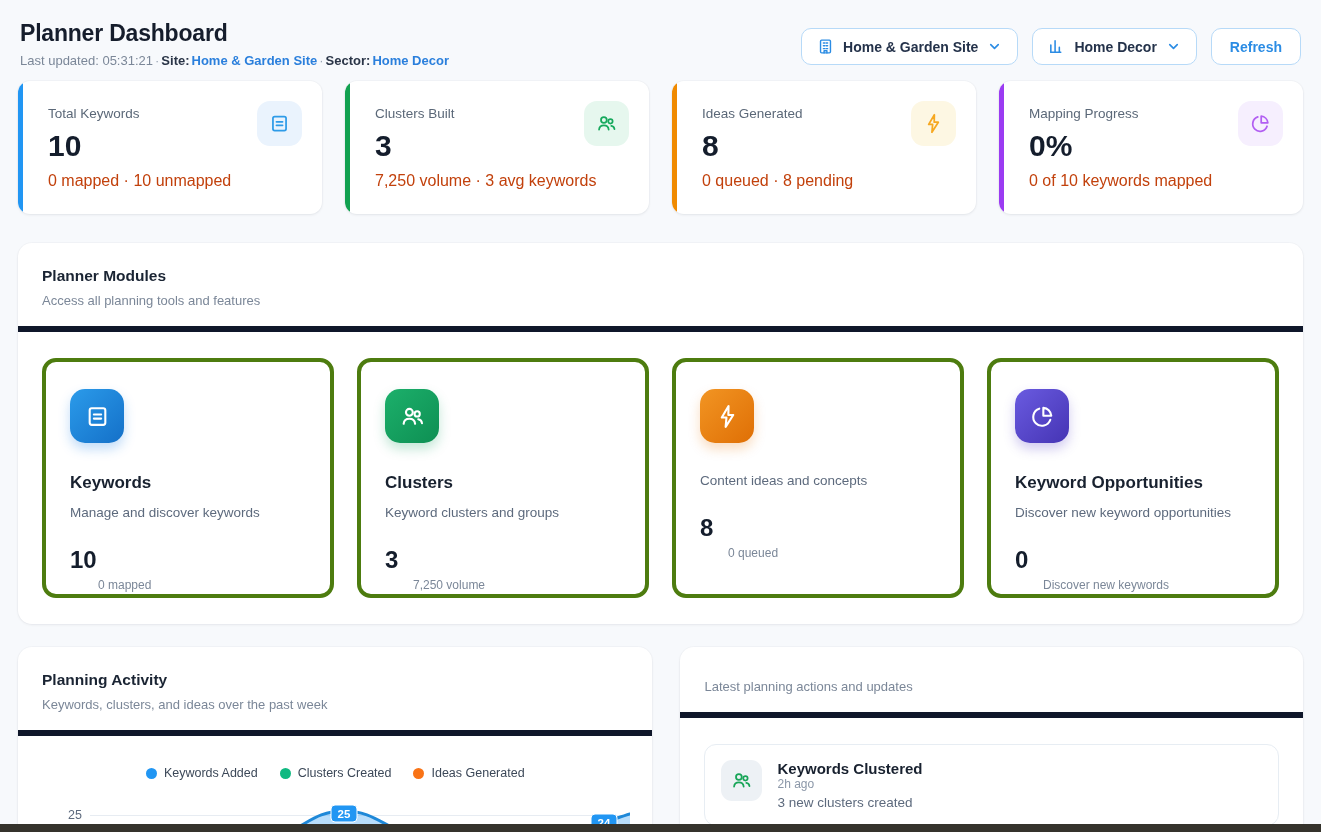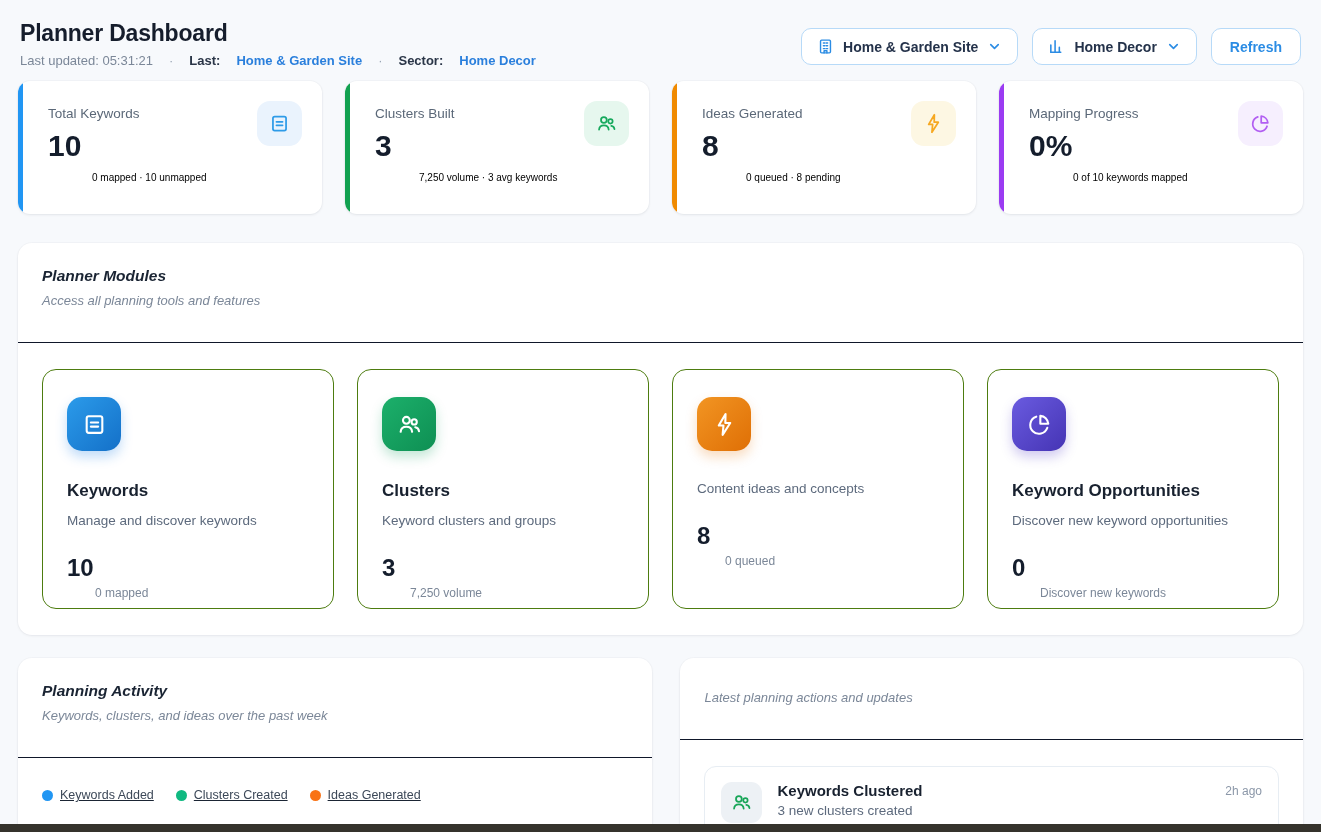--- a/index.html
+++ b/index.html
@@ -8,21 +8,21 @@
     width:1321px; height:832px; overflow:hidden;
     background:#f7f9fc;
     font-family:"Liberation Sans", sans-serif;
     color:#1b2534;
   }
   .app { position:relative; width:1321px; height:832px; overflow:hidden; }
 
   
   .page-header { display:flex; justify-content:space-between; align-items:flex-start; padding:20px 20px 0; }
   .page-title { font-size:23px; font-weight:800; color:#151d2c; letter-spacing:-0.2px; line-height:1.15; margin:0; }
-  .page-meta { margin-top:7px; font-size:13px; color:#7b8798; display:flex; align-items:center; gap:16px; }
+  .page-meta { margin-top:7px; font-size:13px; color:#7b8798; display:flex; align-items:center; gap:2px; }
   .page-meta .meta-label { color:#2a3547; font-weight:700; }
   .page-meta .meta-link { color:#2a7fdc; font-weight:700; text-decoration:none; cursor:pointer; }
   .page-meta .dot-sep { color:#9aa6b5; }
   .header-actions { display:flex; gap:14px; margin-top:8px; }
   .btn {
     height:37px; display:inline-flex; align-items:center; gap:9px;
     background:#fff; border:1.5px solid #b7daf8; border-radius:10px;
     padding:0 15px; font-size:14px; font-weight:700; color:#24324a;
     cursor:pointer; font-family:inherit;
   }
@@ -36,40 +36,40 @@
     padding:25px 20px 0 30px; box-shadow:0 1px 3px rgba(16,24,40,.07), 0 0 0 1px rgba(16,24,40,.02);
     overflow:hidden;
   }
   .stat-card::before { content:""; position:absolute; left:0; top:0; bottom:0; width:5px; }
   .stat-card.acc-blue::before   { background:#2196f3; }
   .stat-card.acc-green::before  { background:#12a150; }
   .stat-card.acc-orange::before { background:#f08a00; }
   .stat-card.acc-purple::before { background:#9b3bf2; }
   .stat-label { font-size:13.5px; color:#5b6878; }
   .stat-value { font-size:30px; font-weight:800; color:#141d2c; margin-top:8px; line-height:1.1; }
-  .stat-sub { font-size:10px; color:#000000; margin-top:10px;margin-left:44px; }
+  .stat-sub { font-size:16px; color:#c2410c; margin-top:10px; }
   .stat-tile {
     position:absolute; top:20px; right:20px; width:45px; height:45px; border-radius:13px;
     display:flex; align-items:center; justify-content:center;
   }
   .tile-blue   { background:#eaf3fd; color:#2e9be8; }
   .tile-green  { background:#e6f7ee; color:#17a95d; }
   .tile-amber  { background:#fdf7e3; color:#f6a821; }
   .tile-purple { background:#f6effe; color:#b25ff2; }
 
   
   .panel { background:#fff; border-radius:14px; box-shadow:0 1px 3px rgba(16,24,40,.06), 0 0 0 1px rgba(16,24,40,.02); }
-  .panel-header { padding:24px 24px 34px; border-bottom:1px solid #0f172a;font-style:italic; }
+  .panel-header { padding:24px 24px 18px; border-bottom:6px solid #0f172a; }
   .panel-title { font-size:15.5px; font-weight:800; color:#1a2433; }
   .panel-sub { font-size:13px; color:#7b8798; margin-top:8px; }
 
   .modules-panel { margin:29px 18px 0; }
   .modules-grid { display:grid; grid-template-columns:repeat(4,1fr); gap:23px; padding:26px 24px; }
   .module-card {
-    border:1px solid #4d7c0f; border-radius:14px; height:240px; padding:27px 24px;
+    border:4px solid #4d7c0f; border-radius:14px; height:240px; padding:27px 24px;
     background:#fff; cursor:pointer;
   }
   .module-tile {
     width:54px; height:54px; border-radius:15px; display:flex; align-items:center; justify-content:center;
     color:#fff; margin-bottom:30px;
   }
   .mtile-blue   { background:linear-gradient(135deg,#2b9bea,#1470c8); box-shadow:0 6px 12px rgba(33,130,230,.28); }
   .mtile-green  { background:linear-gradient(135deg,#1cb06b,#0e8f53); box-shadow:0 6px 12px rgba(20,160,95,.25); }
   .mtile-orange { background:linear-gradient(135deg,#f29523,#df6f05); box-shadow:0 6px 12px rgba(230,120,10,.25); }
   .mtile-purple { background:linear-gradient(135deg,#6a5be0,#4534b4); box-shadow:0 6px 12px rgba(90,70,200,.28); }
@@ -77,58 +77,58 @@
   .module-desc { font-size:13.5px; color:#5d6a7d; margin-top:12px; }
   .module-value { font-size:24px; font-weight:800; color:#141d2c; margin-top:27px; line-height:1.05; }
   .module-sub { font-size:12px; color:#7b8798; margin-top:5px;margin-left:28px; }
 
   
   .bottom-grid { display:grid; grid-template-columns:636fr 624fr; gap:28px; margin:23px 18px 0; }
   .bottom-panel { height:320px; }
 
   
   .chart-body { padding:30px 24px 0; }
-  .legend { display:flex; gap:22px;text-decoration:underline; }
+  .legend { display:flex; justify-content:center; gap:22px; }
   .legend-item { display:flex; align-items:center; gap:7px; font-size:12.5px; color:#3c4858; font-family:"Liberation Sans",sans-serif; }
   .legend-dot { width:11px; height:11px; border-radius:50%; }
   .ldot-blue { background:#2196f3; } .ldot-green { background:#10b981; } .ldot-orange { background:#f97316; }
   .plot { position:relative; margin-top:20px; height:140px; }
   .gridline { position:absolute; top:15px; left:48px; right:0; border-top:1px solid #e7ecf2; }
   .ytick { position:absolute; left:10px; top:8px; width:30px; text-align:right; font-size:12.5px; color:#5d6a7d; }
   .plot svg { position:absolute; left:0; top:0; }
   .badge-text { font-size:11.5px; font-weight:bold; fill:#fff; text-anchor:middle; font-family:"Liberation Sans",sans-serif; }
 
   
   .recent-body { padding:26px 24px 0; }
   .activity-item {
     display:flex; gap:15px; align-items:flex-start;
     border:1px solid #e7edf3; border-radius:12px; padding:15px 16px; cursor:pointer; background:#fff;
   }
   .activity-tile { width:41px; height:41px; border-radius:11px; background:#edf1f5; color:#18a558;
     display:flex; align-items:center; justify-content:center; flex:0 0 auto; }
   .activity-main { flex:1; }
-  .activity-top { display:flex; justify-content:space-between; align-items:center; }
+  .activity-top { display:flex; justify-content:space-between; align-items:flex-start;flex-direction:column; }
   .activity-title { font-size:15px; font-weight:800; color:#18212f; }
   .activity-time { font-size:12px; color:#8b97a8; }
   .activity-desc { font-size:13.5px; color:#5d6a7d; margin-top:4px; }
 
   .bottom-bar { position:absolute; left:0; bottom:0; width:100%; height:8px; background:#35332c; z-index:20; }
 </style>
 </head>
 <body>
 
 <div class="app">
 
   <div class="page-header">
     <div>
       <h1 class="page-title">Planner Dashboard</h1>
       <div class="page-meta">
         <span>Last updated: 05:31:21</span>
         <span class="dot-sep">·</span>
-        <span class="meta-label">Last:</span>
+        <span class="meta-label">Site:</span>
         <a class="meta-link">Home &amp; Garden Site</a>
         <span class="dot-sep">·</span>
         <span class="meta-label">Sector:</span>
         <a class="meta-link">Home Decor</a>
       </div>
     </div>
     <div class="header-actions">
       <button class="btn">
         <span style="display:flex;">
           <svg width="17" height="17" viewBox="0 0 24 24" fill="none" stroke="#2b8ce4" stroke-width="2" stroke-linecap="round" stroke-linejoin="round">

